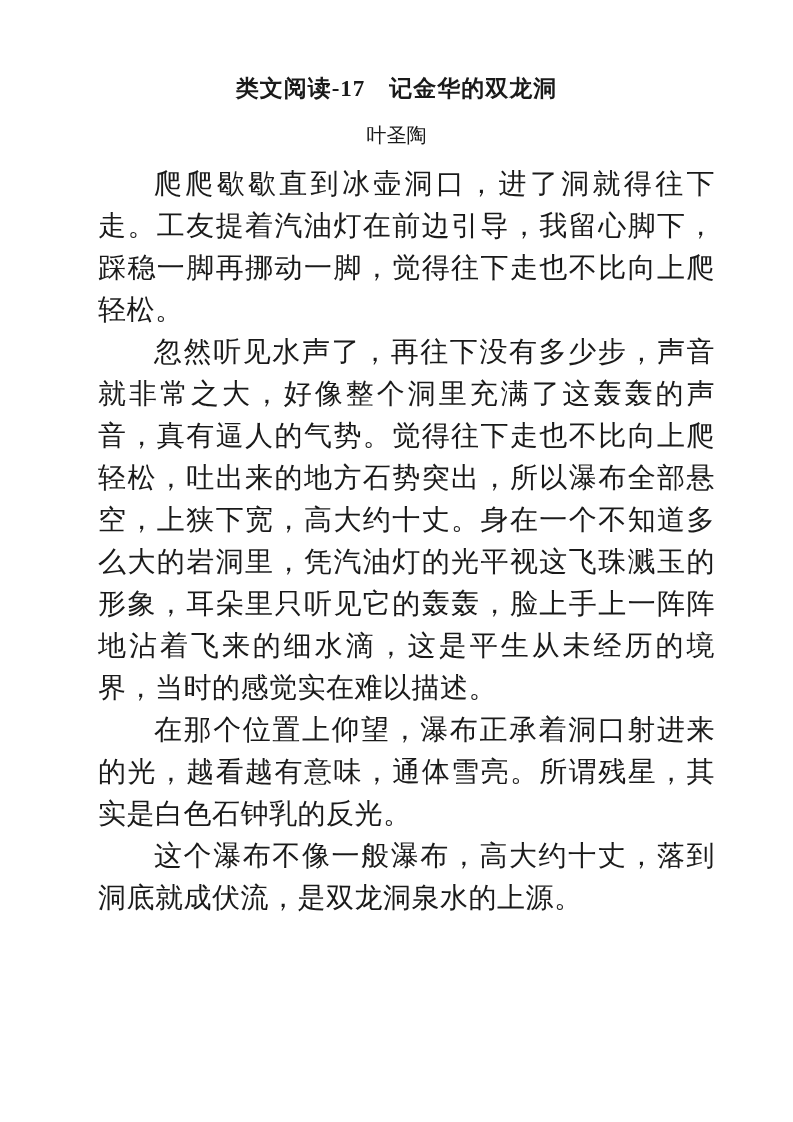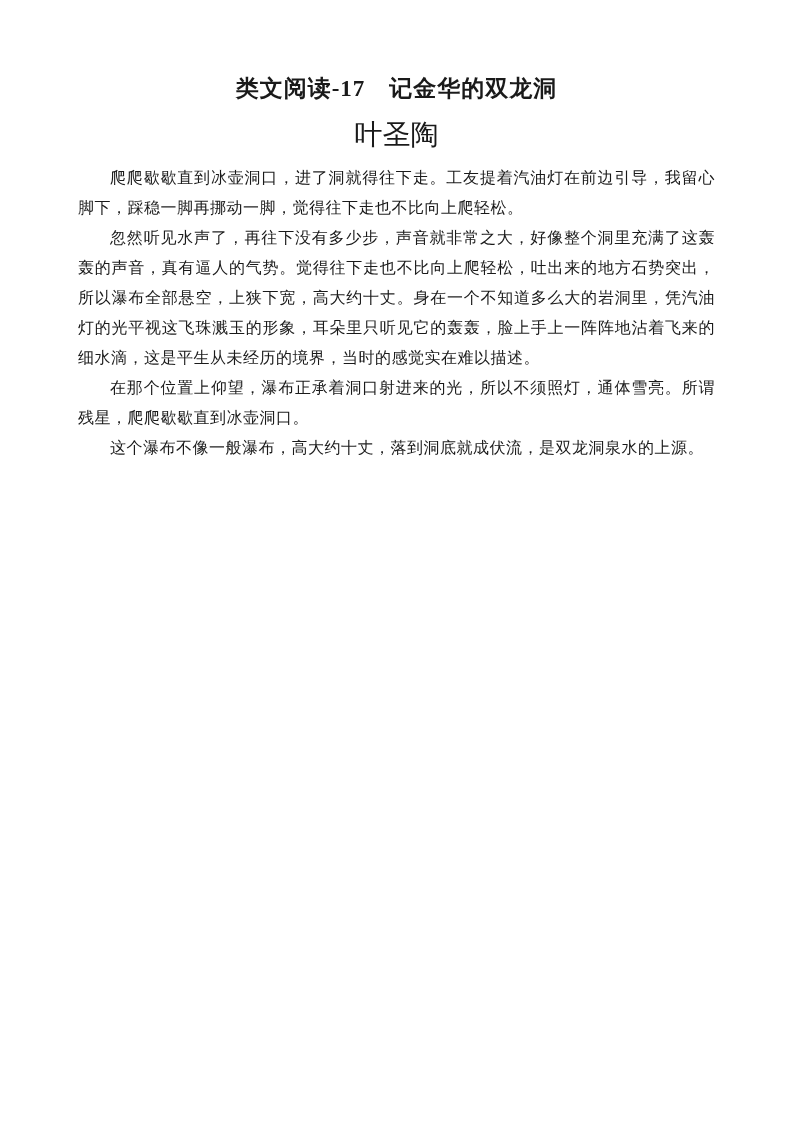--- a/index.html
+++ b/index.html
@@ -29,40 +29,41 @@
     text-align: center;
     font-weight: bold;
     font-size: 23px;
     line-height: 34px;
     margin-bottom: 10px;
     letter-spacing: 1px;
   }
   .doc-author {
     text-align: center;
     font-weight: normal;
-    font-size: 28px;
+    font-size: 20px;
     line-height: 32px;
     margin-bottom: 12px;
   }
   .body-text p {
-    font-size: 16px;
-    line-height: 30px;
+    font-size: 28px;
+    line-height: 42px;
     text-align: justify;
     text-indent: 2em;
     letter-spacing: 0.5px;
+    margin-left: 20px;
   }
 </style>
 </head>
 <body>
 
 <div class="page">
   <div class="doc-title">类文阅读-17　记金华的双龙洞</div>
 
 
   <div class="doc-author">叶圣陶</div>
 
   <div class="body-text">
     <p>爬爬歇歇直到冰壶洞口，进了洞就得往下走。工友提着汽油灯在前边引导，我留心脚下，踩稳一脚再挪动一脚，觉得往下走也不比向上爬轻松。</p>
     <p>忽然听见水声了，再往下没有多少步，声音就非常之大，好像整个洞里充满了这轰轰的声音，真有逼人的气势。觉得往下走也不比向上爬轻松，吐出来的地方石势突出，所以瀑布全部悬空，上狭下宽，高大约十丈。身在一个不知道多么大的岩洞里，凭汽油灯的光平视这飞珠溅玉的形象，耳朵里只听见它的轰轰，脸上手上一阵阵地沾着飞来的细水滴，这是平生从未经历的境界，当时的感觉实在难以描述。</p>
-    <p>在那个位置上仰望，瀑布正承着洞口射进来的光，所以不须照灯，通体雪亮。所谓残星，爬爬歇歇直到冰壶洞口。</p>
+    <p>在那个位置上仰望，瀑布正承着洞口射进来的光，越看越有意味，通体雪亮。所谓残星，其实是白色石钟乳的反光。</p>
     <p>这个瀑布不像一般瀑布，高大约十丈，落到洞底就成伏流，是双龙洞泉水的上源。</p>
   </div>
 </div>
 
 </body></html>

